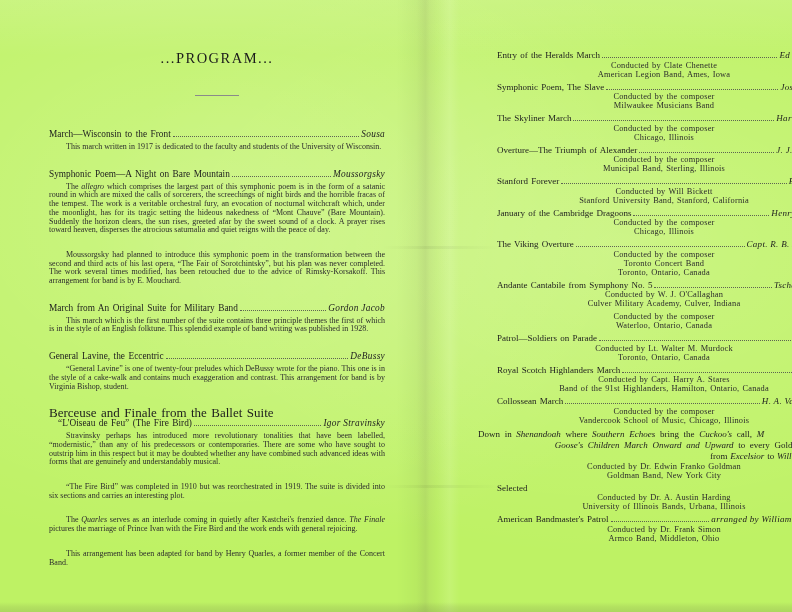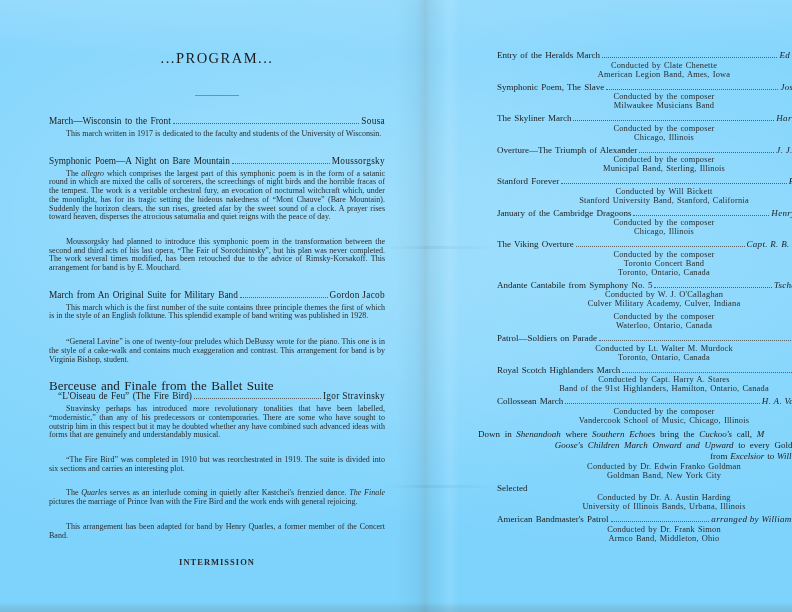--- a/index.html
+++ b/index.html
@@ -1,18 +1,18 @@
 <!DOCTYPE html>
 <html><head>
 <meta charset="utf-8">
 <style>
   html,body{margin:0;padding:0;}
   body{width:792px;height:612px;overflow:hidden;background:#ebe8e1;}
   .sheet{position:relative;width:792px;height:612px;overflow:hidden;
-         background:#7dd3fc;
+         background:#bef264;
          font-family:"Liberation Serif","DejaVu Serif",serif;
          color:#242424;
          -webkit-font-smoothing:antialiased;}
   .vignette{position:absolute;inset:0;pointer-events:none;
     background:
       radial-gradient(ellipse at 28% 35%, rgba(255,255,255,0.22), rgba(0,0,0,0) 62%),
       radial-gradient(ellipse at 78% 40%, rgba(255,255,255,0.20), rgba(0,0,0,0) 60%),
       linear-gradient(180deg, rgba(255,255,255,0.14), rgba(0,0,0,0) 55px);}
   .fold{position:absolute;top:0;bottom:0;left:396px;width:64px;pointer-events:none;
     background:linear-gradient(90deg, rgba(0,0,0,0) 0, rgba(0,0,0,0.035) 32%,
@@ -22,26 +22,26 @@
     background:linear-gradient(90deg, rgba(0,0,0,0), rgba(0,0,0,0.05) 40%, rgba(0,0,0,0.04) 60%, rgba(0,0,0,0));}
   .bottom-edge{position:absolute;left:0;right:0;bottom:0;height:10px;pointer-events:none;
     background:linear-gradient(180deg, rgba(0,0,0,0) 0, rgba(75,70,62,0.09) 45%, rgba(75,70,62,0.16) 100%);}
 
   
   .page-left{position:absolute;left:49px;top:48px;width:336px;}
   .program-heading{text-align:center;font-size:14.5px;line-height:20px;
       letter-spacing:1.5px;color:#1b1b1b;word-spacing:1px;}
   .heading-rule{width:44px;margin:27px auto 0;border:0;border-top:1px solid #8a8a8a;height:0;}
   .section{margin-top:17px;}
-  .section.first{margin-top:20px;}
+  .section.first{margin-top:33px;}
   .pretitle{font-size:13px;line-height:10px;color:#1d1d1d;word-spacing:1.2px;white-space:nowrap;}
   .lhead{display:flex;align-items:baseline;font-size:9.3px;line-height:10.5px;color:#1d1d1d;}
   .lhead.indent{padding-left:9px;}
   .ltitle{white-space:nowrap;word-spacing:1.2px;}
-  .lcomposer{white-space:nowrap;letter-spacing:0.3px;}
+  .lcomposer{font-style:italic;white-space:nowrap;letter-spacing:0.3px;}
   .leader{flex:1;min-width:6px;margin:0 2px;border-bottom:1px dotted #4c4c4c;opacity:0.85;}
   p.note{margin:3.5px 0 0;font-size:8px;line-height:8.7px;text-align:justify;
       text-indent:17px;color:#2c2c2c;}
   p.note + p.note{margin-top:16px;}
   .intermission{margin-top:17px;text-align:center;font-size:8.5px;line-height:10px;
       font-weight:700;letter-spacing:1px;color:#2a2a2a;}
 
   
   .page-right{position:absolute;left:478px;top:51px;width:330px;}
   .r-entry{margin-bottom:4px;}
@@ -89,36 +89,40 @@
         </div>
         <div class="section">
           <div class="lhead">
             <span class="ltitle">March from An Original Suite for Military Band</span>
             <span class="leader"></span>
             <span class="lcomposer">Gordon Jacob</span>
           </div>
           <p class="note">This march which is the first number of the suite contains three principle themes the first of which is in the style of an English folktune.  This splendid example of band writing was published in 1928.</p>
         </div>
         <div class="section">
+          <div class="lhead">
+            <span class="ltitle">General Lavine, the Eccentric</span>
+            <span class="leader"></span>
+            <span class="lcomposer">DeBussy</span>
+          </div>
           <p class="note">“General Lavine” is one of twenty-four preludes which DeBussy wrote for the piano. This one is in the style of a cake-walk and contains much exaggeration and contrast.  This arrangement for band is by Virginia Bishop, student.</p>
         </div>
         <div class="section">
           <div class="pretitle">Berceuse and Finale from the Ballet Suite</div>
           <div class="lhead indent">
             <span class="ltitle">“L'Oiseau de Feu” (The Fire Bird)</span>
             <span class="leader"></span>
             <span class="lcomposer">Igor Stravinsky</span>
           </div>
           <p class="note">Stravinsky perhaps has introduced more revolutionary tonalities that have been labelled, “modernistic,” than any of his predecessors or contemporaries.  There are some who have sought to outstrip him in this respect but it may be doubted whether any have combined such advanced ideas with forms that are genuinely and understandably musical.</p>
           <p class="note">“The Fire Bird” was completed in 1910 but was reorchestrated in 1919.  The suite is divided into six sections and carries an interesting plot.</p>
           <p class="note">The <i>Quarles</i> serves as an interlude coming in quietly after Kastchei's frenzied dance. <i>The Finale</i> pictures the marriage of Prince Ivan with the Fire Bird and the work ends with general rejoicing.</p>
           <p class="note">This arrangement has been adapted for band by Henry Quarles, a former member of the Concert Band.</p>
         </div>
       </div>
-    <div class="intermission">INTERMISSION</div>
   </div>
 
   <div class="page-right">
     <div id="right-entries">
         <div class="r-entry">
           <div class="r-head">
             <span class="r-title">Entry of the Heralds March</span>
             <span class="leader"></span>
             <span class="r-composer">Ed Che</span>
           </div>

